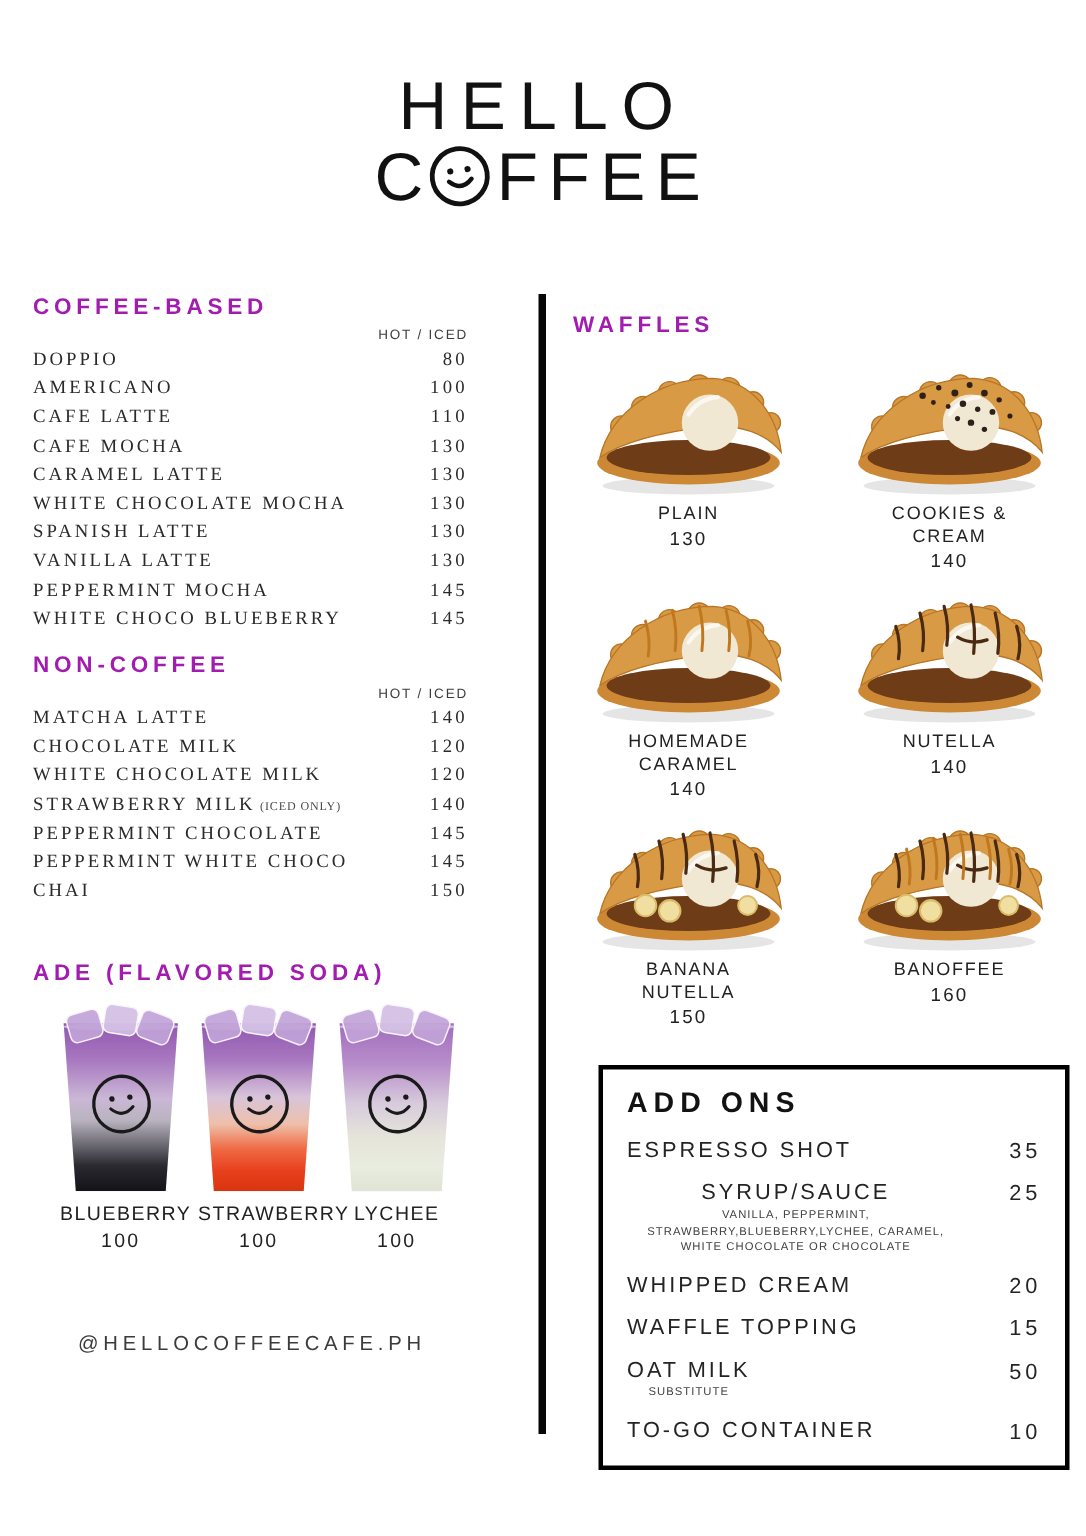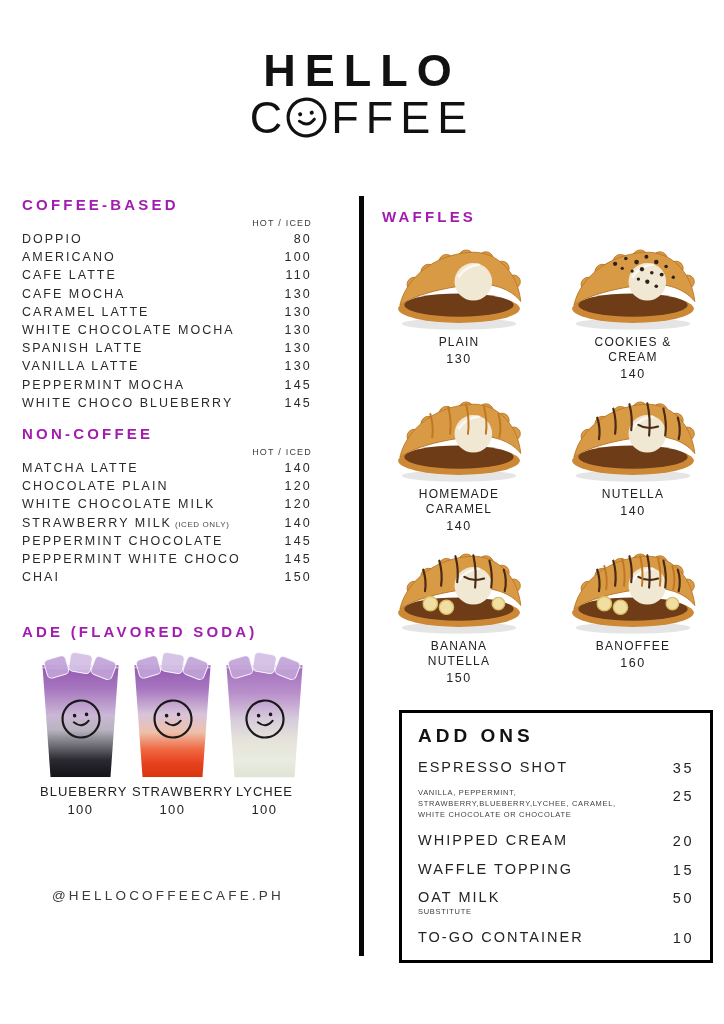--- a/index.html
+++ b/index.html
@@ -4,32 +4,32 @@
 <style>
   html,body { margin:0; padding:0; background:#e9e9e9; }
   .page {
     position:relative; width:724px; height:1024px; margin:0 auto;
     background:#ffffff; color:#1c1c1c; overflow:hidden;
     font-family:"Liberation Sans", sans-serif;
   }
 
   
   .logo { position:absolute; top:48px; left:0; width:100%; text-align:center; }
-  .logo-line1 { font-size:45px; font-weight:700; letter-spacing:9px; line-height:1; color:#111; }
+  .logo-line1 { font-size:45px; font-weight:400; letter-spacing:9px; line-height:1; color:#111; }
   .logo-line2 { display:flex; justify-content:center; align-items:center; font-size:45px; font-weight:400; letter-spacing:7px; line-height:1; margin-top:2px; color:#111; }
   .logo-smiley { width:43px; height:43px; margin:0 3px 0 -4px; transform:rotate(-8deg); }
 
   
   .divider { position:absolute; left:359px; top:196px; width:5px; height:760px; background:#060606; }
 
   
   .sec-title { font-size:15px; font-weight:700; letter-spacing:3.2px; margin:0; color:#a21caf; }
   .price-head { text-align:right; font-size:9px; letter-spacing:1.2px; color:#3d3d3d; margin:5px 2px 2px 0; }
   .menu-list { list-style:none; margin:0; padding:0; }
-  .menu-row { display:flex; justify-content:space-between; align-items:flex-start; padding:2.1px 0; font-size:12.5px; letter-spacing:2px; color:#2a2a2a; }
+  .menu-row { display:flex; justify-content:space-between; align-items:flex-start; padding:2.1px 0; font-size:12.5px; letter-spacing:2px; color:#2a2a2a;font-family:Liberation Serif, serif; }
   .menu-row .price { letter-spacing:2.2px; color:#2a2a2a; padding-right:2px; }
   .inline-note { font-size:8px; letter-spacing:0.6px; color:#4a4a4a; margin-left:3px; }
 
   
   .left-col { position:absolute; left:22px; top:196px; width:292px; }
   .sec-noncoffee { margin-top:13px; }
   .sec-ade { margin-top:37px; }
 
   .cups-row { display:flex; gap:11px; margin-top:19px; padding-left:18px; }
   .cup-card { margin:0; width:81px; text-align:center; }
@@ -63,21 +63,21 @@
   .waffle-card[data-variant="banoffee"] .choc { display:inline; }
   .waffle-card[data-variant="caramel"] .caramel,
   .waffle-card[data-variant="banoffee"] .caramel { display:inline; }
   .waffle-card[data-variant="banana-nutella"] .bananas,
   .waffle-card[data-variant="banoffee"] .bananas { display:inline; }
 
   
   .addons { position:absolute; top:502px; left:17px; width:276px; border:3px solid #000000; padding:12px 16px 14px 16px; background:#fff; }
   .addons-title { font-size:19px; font-weight:700; letter-spacing:4px; margin:0 0 2px 0; color:#121212; }
   .addon-row { display:flex; justify-content:space-between; align-items:flex-start; margin-top:11.5px; }
-  .addon-left { max-width:225px; }
+  .addon-left { max-width:225px;text-align:center; }
   .addon-name { font-size:14.5px; letter-spacing:2px; color:#242424; line-height:1.15; }
   .addon-note { font-size:7.5px; letter-spacing:0.7px; color:#3f3f3f; line-height:1.45; margin-top:1px; }
   .addon-price { font-size:14.5px; letter-spacing:2.5px; color:#242424; padding-top:1px;text-align:right; }
 </style>
 </head>
 <body>
 
 <div class="page">
 
   <header class="logo">
@@ -152,21 +152,21 @@
       <ul class="menu-list">
 
       <li class="menu-row">
             <span>
               <span class="name">MATCHA LATTE</span>
             </span>
             <span class="price">140</span>
           </li>
           <li class="menu-row">
             <span>
-              <span class="name">CHOCOLATE PLAIN</span>
+              <span class="name">CHOCOLATE MILK</span>
             </span>
             <span class="price">120</span>
           </li>
           <li class="menu-row">
             <span>
               <span class="name">WHITE CHOCOLATE MILK</span>
             </span>
             <span class="price">120</span>
           </li>
           <li class="menu-row">
@@ -641,20 +641,21 @@
 
       <div class="addon-row">
             <div class="addon-left">
               <div class="addon-name">ESPRESSO SHOT</div>
 
             </div>
             <div class="addon-price">35</div>
           </div>
           <div class="addon-row">
             <div class="addon-left">
+              <div class="addon-name">SYRUP/SAUCE</div>
               <div class="addon-note">VANILLA, PEPPERMINT, STRAWBERRY,BLUEBERRY,LYCHEE, CARAMEL, WHITE CHOCOLATE OR CHOCOLATE</div>
             </div>
             <div class="addon-price">25</div>
           </div>
           <div class="addon-row">
             <div class="addon-left">
               <div class="addon-name">WHIPPED CREAM</div>
 
             </div>
             <div class="addon-price">20</div>

